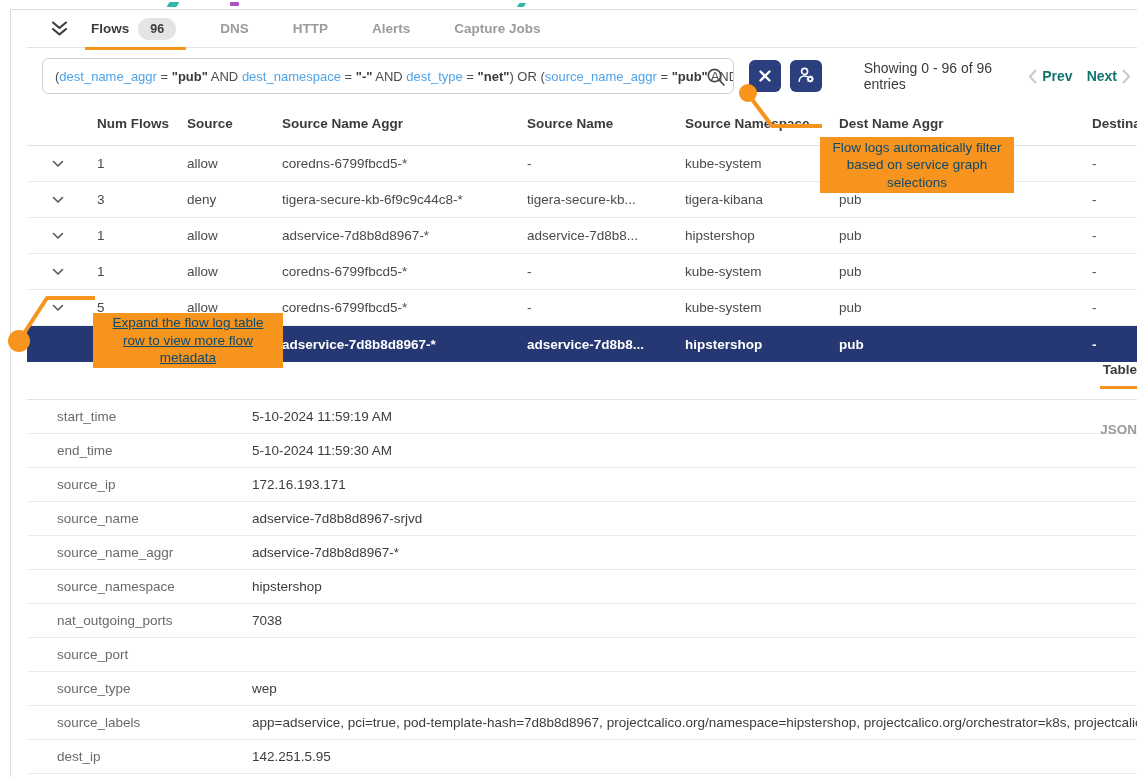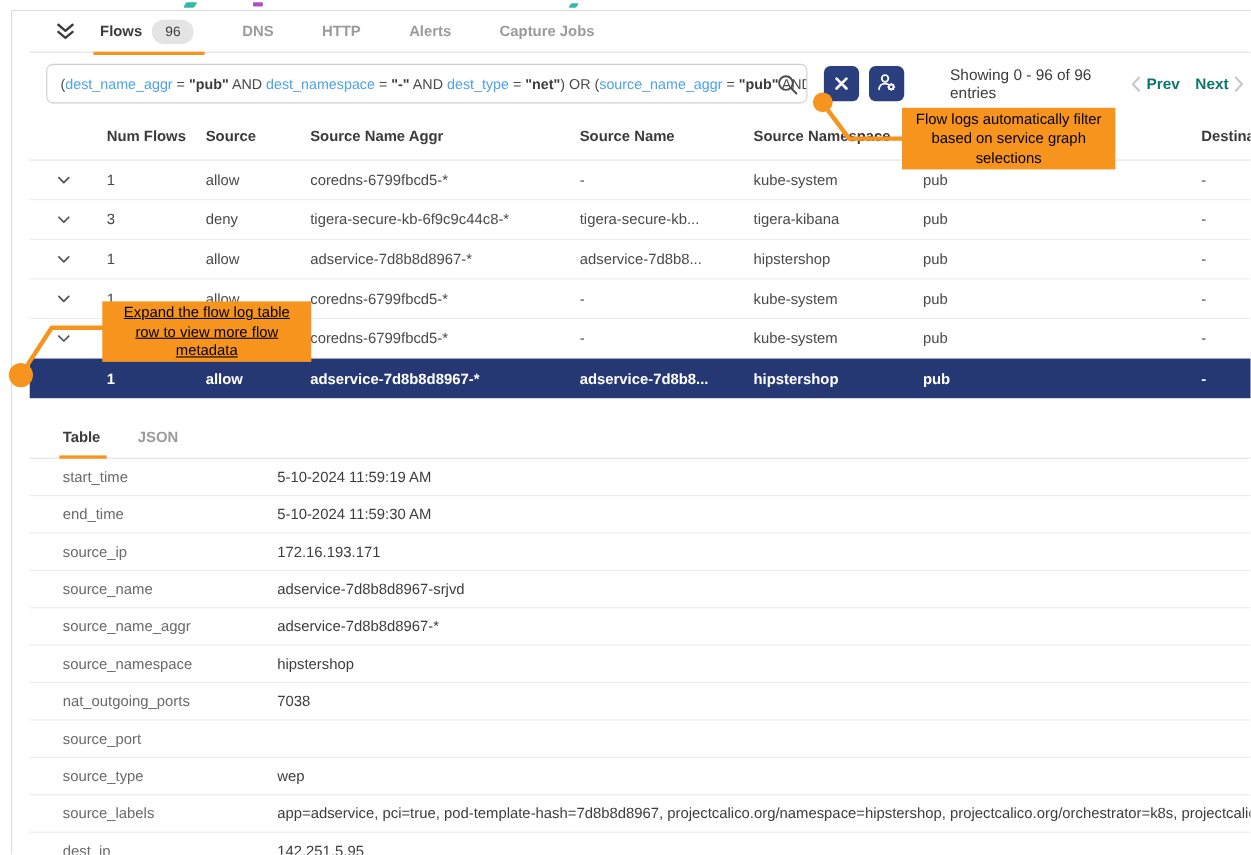--- a/index.html
+++ b/index.html
@@ -19,21 +19,21 @@
 
   
   .tabbar { height:38px; display:flex; align-items:center; padding-left:23px;
     border-bottom:1px solid #e2e2e2; }
   .dbl-chevron { margin-right:22px; display:flex; cursor:pointer; }
   .tab { position:relative; height:38px; display:flex; align-items:center; gap:9px;
     margin-right:44px; font-size:13.5px; font-weight:bold; color:#9b9b9b; cursor:pointer; }
   .tab.active { color:#3b3b3b; }
   .tab.active::after { content:""; position:absolute; left:-6px; right:-10px; bottom:-2px;
     height:3px; background:#f7941e; }
-  .badge { background:#e4e4e4; color:#3b3b3b; font-weight:normal; font-size:12.5px;
+  .badge { background:#e4e4e4; color:#3b3b3b; font-weight:bold; font-size:12.5px;
     padding:4px 12px; border-radius:13px; }
 
   
   .filterbar { height:56px; display:flex; align-items:center; padding-left:15px; }
   .querybox { position:relative; width:730px; height:36px; border:1px solid #cfcfcf;
     border-radius:6px; display:flex; align-items:center; padding:0 30px 0 12px;
     overflow:hidden; white-space:nowrap; font-size:13px; color:#4a4a4a; background:#fff; }
   .querybox .q-field { color:#4ea3e9; }
   .querybox .q-val { font-weight:bold; color:#3a3a3a; }
   .querybox .q-op, .querybox .q-kw, .querybox .q-punct { color:#4a4a4a; }
@@ -53,38 +53,38 @@
     align-items:center; height:36px; border-bottom:1px solid #ececec; font-size:13.5px;
     color:#4a4a4a; padding-left:25px; cursor:pointer; }
   .fhead { height:42px; border-bottom:1px solid #e2e2e2; font-weight:bold; color:#3b3b3b;
     cursor:default; }
   .fhead .hc { line-height:1.25; }
   .cell { overflow:hidden; white-space:nowrap; padding-right:14px; }
   .frow.selected { background:#263873; color:#fff; font-weight:bold; border-bottom:none; }
   .chev { display:flex; align-items:center; }
 
   
-  .dtabs { height:55px; display:flex; align-items:flex-end; padding-left:30px; gap:34px;
-    border-bottom:1px solid #e2e2e2; }
+  .dtabs { height:38px; display:flex; align-items:flex-end; padding-left:30px; gap:34px;
+    border-bottom:1px solid #e2e2e2;flex-direction:column; }
   .dtab { position:relative; font-size:13.5px; font-weight:bold; color:#9b9b9b;
     padding-bottom:11px; cursor:pointer; }
   .dtab.active { color:#3b3b3b; }
   .dtab.active::after { content:""; position:absolute; left:-3px; right:-6px; bottom:-1px;
     height:3px; background:#f7941e; }
   .drow { display:grid; grid-template-columns:195px 1fr; align-items:center; height:34px;
     border-bottom:1px solid #ececec; padding-left:30px; font-size:13.5px; }
   .dkey { color:#6a6a6a; }
   .dval { color:#3d3d3d; overflow:hidden; white-space:nowrap; }
 
   
   .leader { position:absolute; left:0; top:0; width:1137px; height:777px;
     pointer-events:none; z-index:5; }
-  .tooltip { position:absolute; z-index:6; background:#f7941e; color:#000000;
+  .tooltip { position:absolute; z-index:6; background:#f7941e; color:#0c4a6e;
     font-size:13.5px; line-height:1.3; text-align:center; padding:8px 10px;
-    display:flex; align-items:center; justify-content:center; }
+    display:flex; align-items:center; justify-content:center;margin-top:39px; }
   .tt1 { left:820px; top:98px; width:194px; height:56px; }
   .tt2 { left:93px;  top:274px; width:190px; height:55px;text-decoration:underline; }
 </style>
 </head>
 <body>
 
 <div class="screen">
 
   <div class="top-strip">
     <div class="speck s1"></div>

